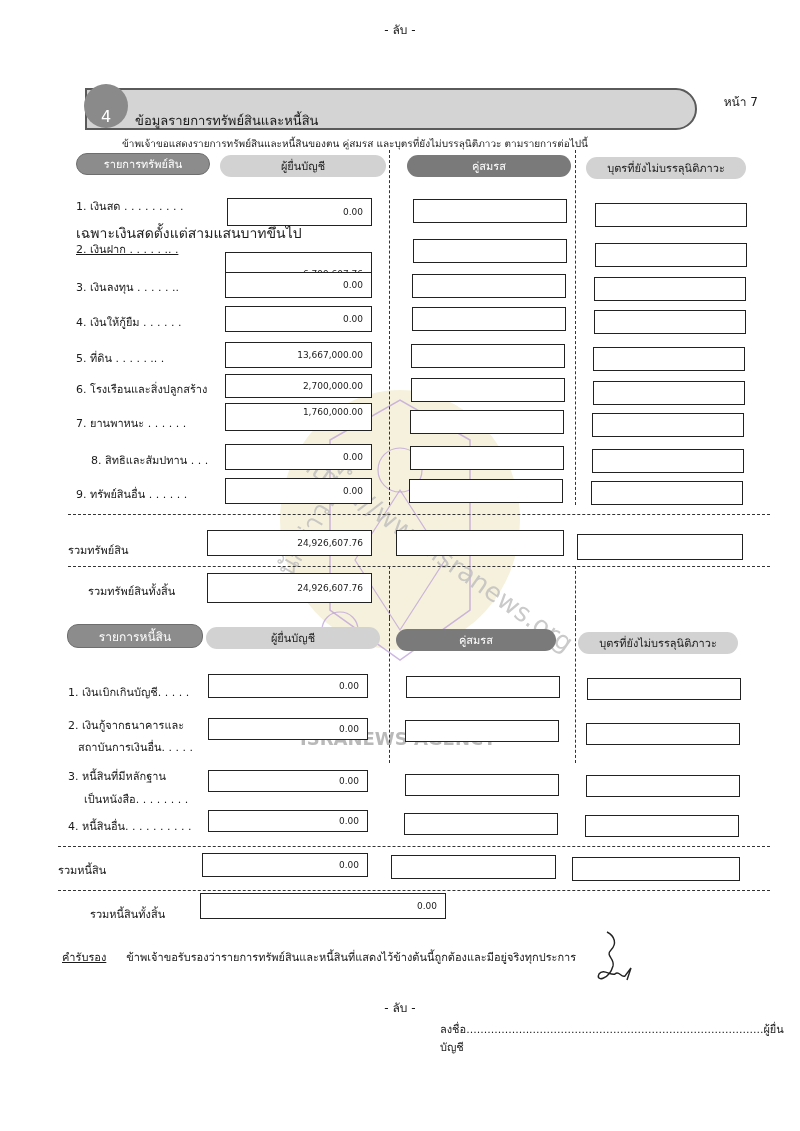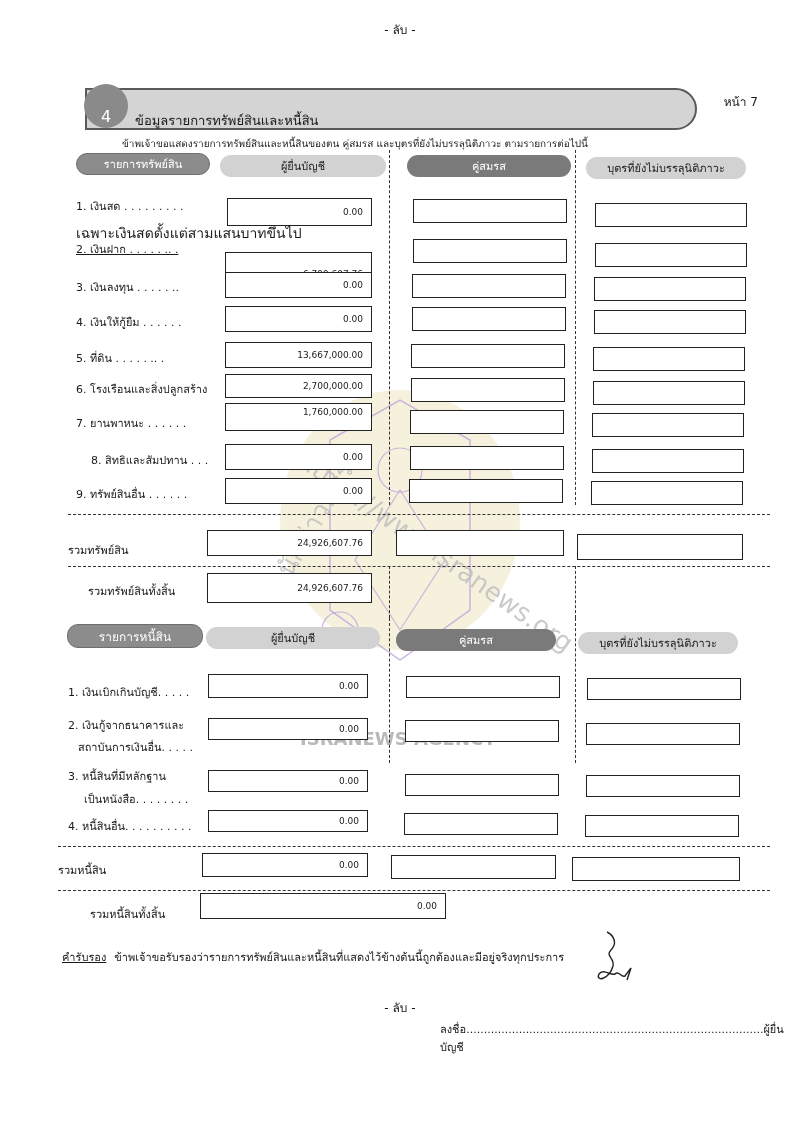--- a/index.html
+++ b/index.html
@@ -15,21 +15,21 @@
   .pill-dark{background:#8c8c8c;color:#fff;border:1px solid #6e6e6e;}
   .pill-light{background:#d2d2d2;color:#222;}
   .pill-mid{background:#7a7a7a;color:#fff;text-align:right;}
   .box{border:1.2px solid #222;background:#fff;height:24px;box-sizing:border-box;font-size:9px;display:flex;align-items:center;justify-content:flex-end;padding-right:8px;}
   .label{font-size:11px;white-space:nowrap;}
   .sublabel{font-size:14px;}
   .vdash{border-left:1px dashed #333;width:0;}
   .hdash{border-top:1px dashed #333;height:0;}
   .wm{pointer-events:none;}
   .cert{left:62px;top:948px;font-size:11px;}
-  .cert u{margin-right:8px;text-decoration:underline;}
+  .cert u{margin-right:20px;text-decoration:underline;}
   .sign{left:440px;top:972px;font-size:11px;margin-top:48px;}
 </style>
 </head>
 <body>
 
 <div class="abs secret" style="top:20px;">- ลับ -</div>
 <div class="abs pageno">หน้า 7</div>
 
 <div class="abs banner"></div>
 <div class="abs banner-circle">4</div>

